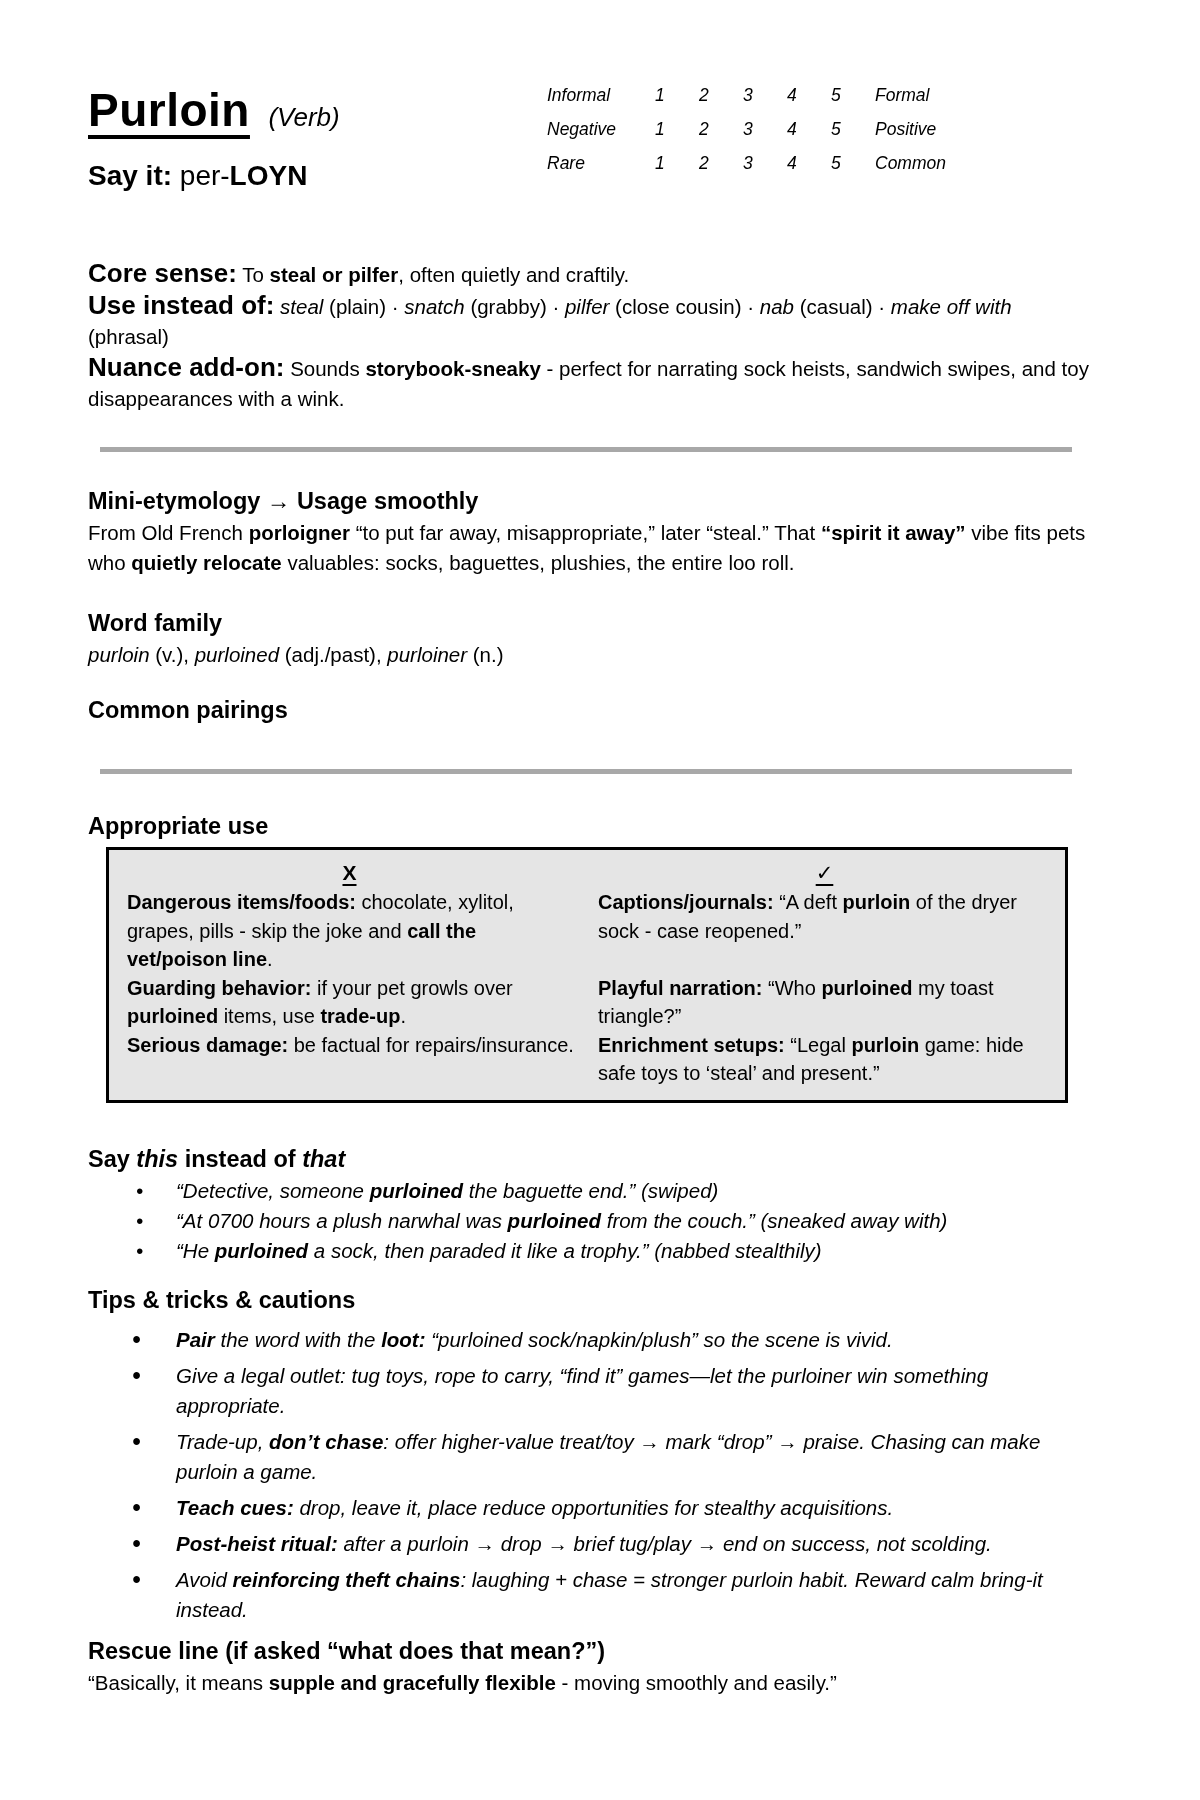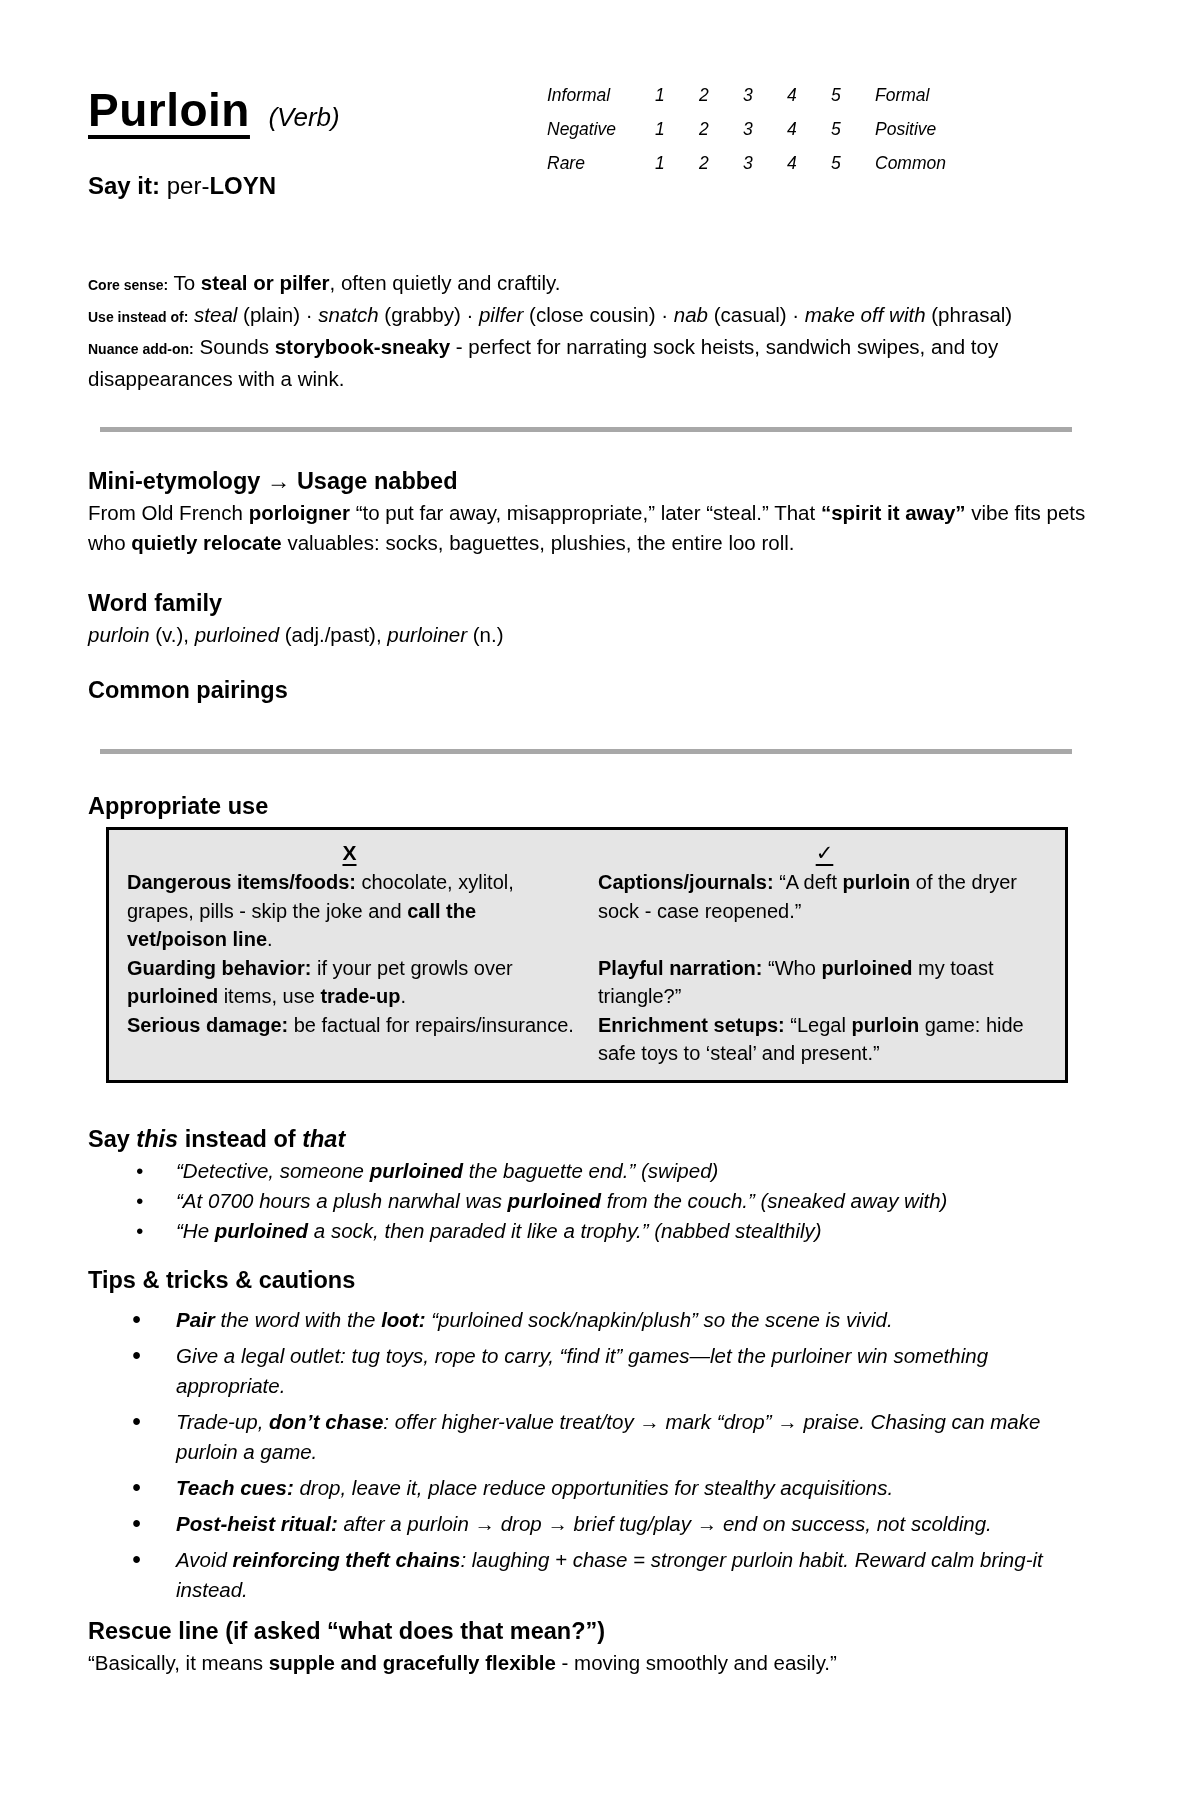--- a/index.html
+++ b/index.html
@@ -10,32 +10,32 @@
   body{
     width:1200px;height:1800px;background:var(--page-bg);color:var(--text);
     font-family:"Liberation Sans","DejaVu Sans",sans-serif;overflow:hidden;
     -webkit-font-smoothing:antialiased;
   }
   .page{width:1200px;height:1800px;box-sizing:border-box;padding:58px 102px 0 88px;}
 
   
   .b{font-weight:bold;}
   .i{font-style:italic;}
-  .h{font-weight:bold;font-size:14px;}
+  .h{font-weight:bold;font-size:26px;}
 
   
   .hdr{display:flex;align-items:flex-start;}
   .title-block{margin-top:26px;}
   .title-line{line-height:52px;white-space:nowrap;}
   .title{
     font-size:46px;font-weight:bold;letter-spacing:0.5px;
     text-decoration:underline;text-decoration-thickness:4px;text-underline-offset:9px;
   }
   .pos{font-size:26px;font-style:italic;margin-left:14px;text-align:right;}
-  .sayit{font-size:24px;margin-top:24px;line-height:30px;}
+  .sayit{font-size:28px;margin-top:14px;line-height:30px;}
 
   .scales{margin-left:auto;margin-right:152px;margin-top:20px;font-style:italic;}
   .scale-row{display:grid;grid-template-columns:108px repeat(5,44px) auto;line-height:34px;font-size:17.5px;}
   .s-num{text-align:left;}
 
   
   .txt{font-size:20.5px;line-height:30px;}
   .sec-h{font-size:23.5px;font-weight:bold;line-height:33px;}
 
   .core{margin-top:67px;}
@@ -113,21 +113,21 @@
 
   <section class="core">
     <div class="txt"><span class="h">Core sense:</span><span> To </span><span class="b">steal or pilfer</span><span>, often quietly and craftily.</span></div>
     <div class="txt"><span class="h">Use instead of:</span><span> </span><span class="i">steal</span><span> (plain) · </span><span class="i">snatch</span><span> (grabby) · </span><span class="i">pilfer</span><span> (close cousin) · </span><span class="i">nab</span><span> (casual) · </span><span class="i">make off with</span><span> (phrasal)</span></div>
     <div class="txt"><span class="h">Nuance add-on:</span><span> Sounds </span><span class="b">storybook-sneaky</span><span> - perfect for narrating sock heists, sandwich swipes, and toy disappearances with a wink.</span></div>
   </section>
 
   <div class="divider"></div>
 
   <section>
-    <div class="sec-h">Mini-etymology → Usage nabbed</div>
+    <div class="sec-h">Mini-etymology → Usage smoothly</div>
     <div class="txt"><span>From Old French </span><span class="b">porloigner</span><span> “to put far away, misappropriate,” later “steal.” That </span><span class="b">“spirit it away”</span><span> vibe fits pets who </span><span class="b">quietly relocate</span><span> valuables: socks, baguettes, plushies, the entire loo roll.</span></div>
   </section>
 
   <section class="sec-wf">
     <div class="sec-h">Word family</div>
     <div class="txt"><span class="i">purloin</span><span> (v.), </span><span class="i">purloined</span><span> (adj./past), </span><span class="i">purloiner</span><span> (n.)</span></div>
   </section>
 
   <section class="sec-cp">
     <div class="sec-h">Common pairings</div>

